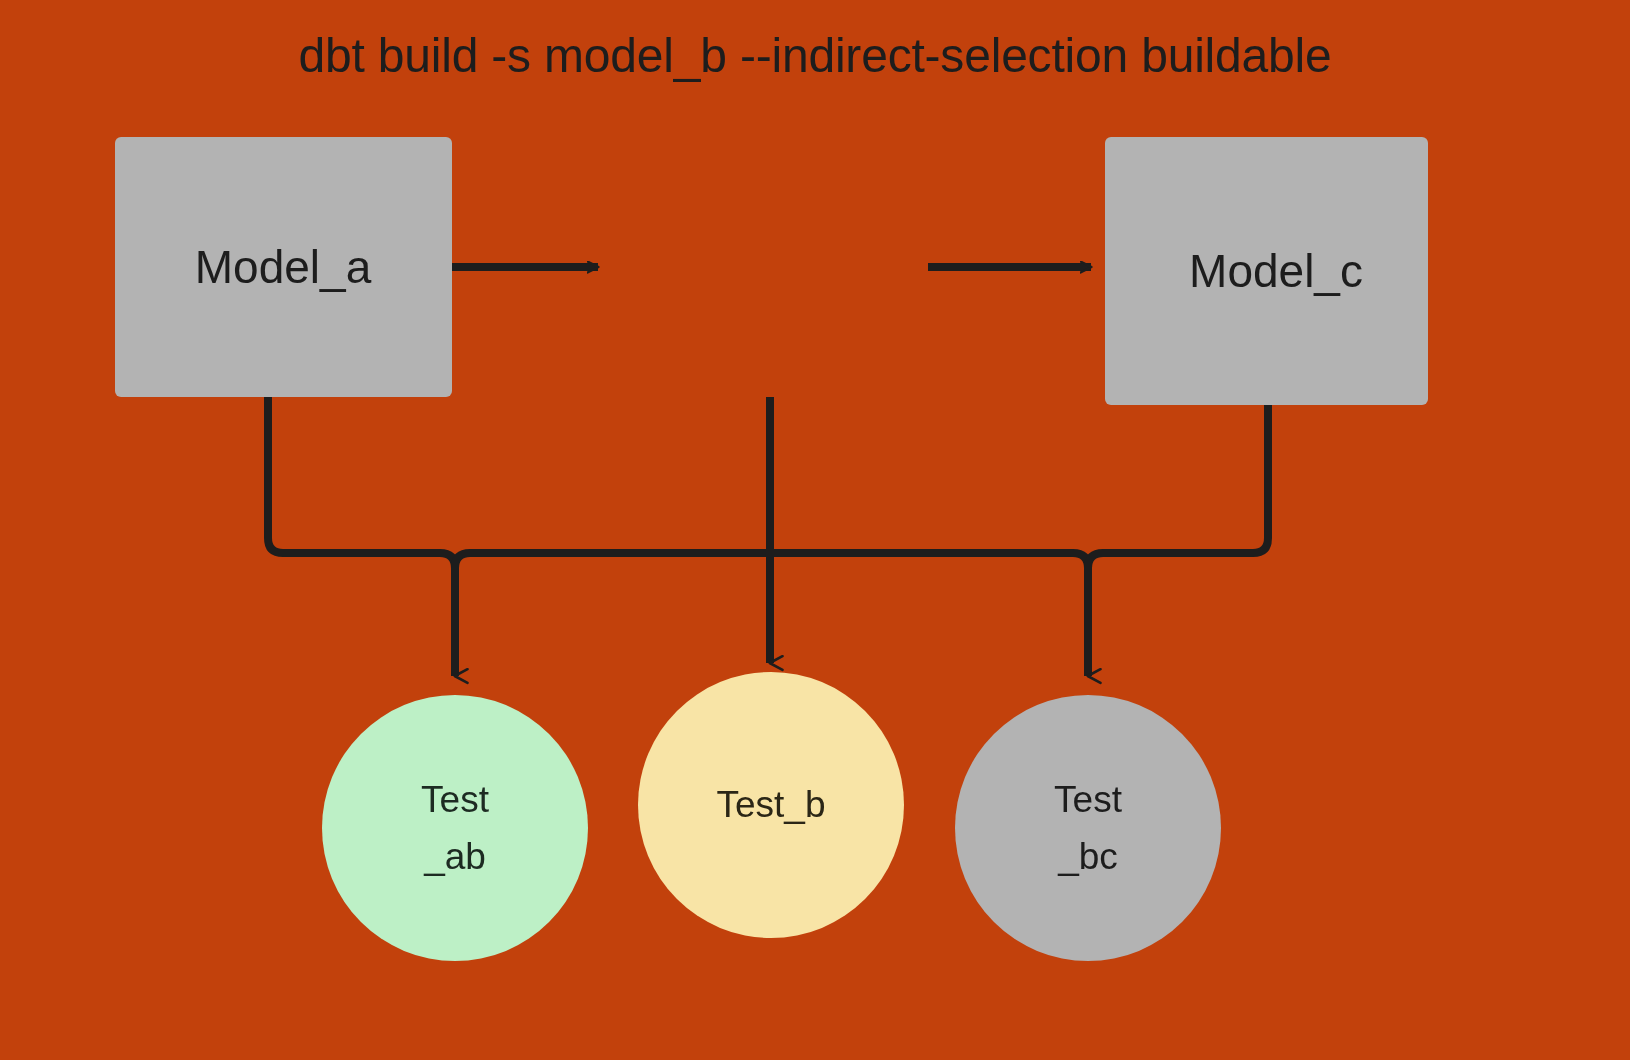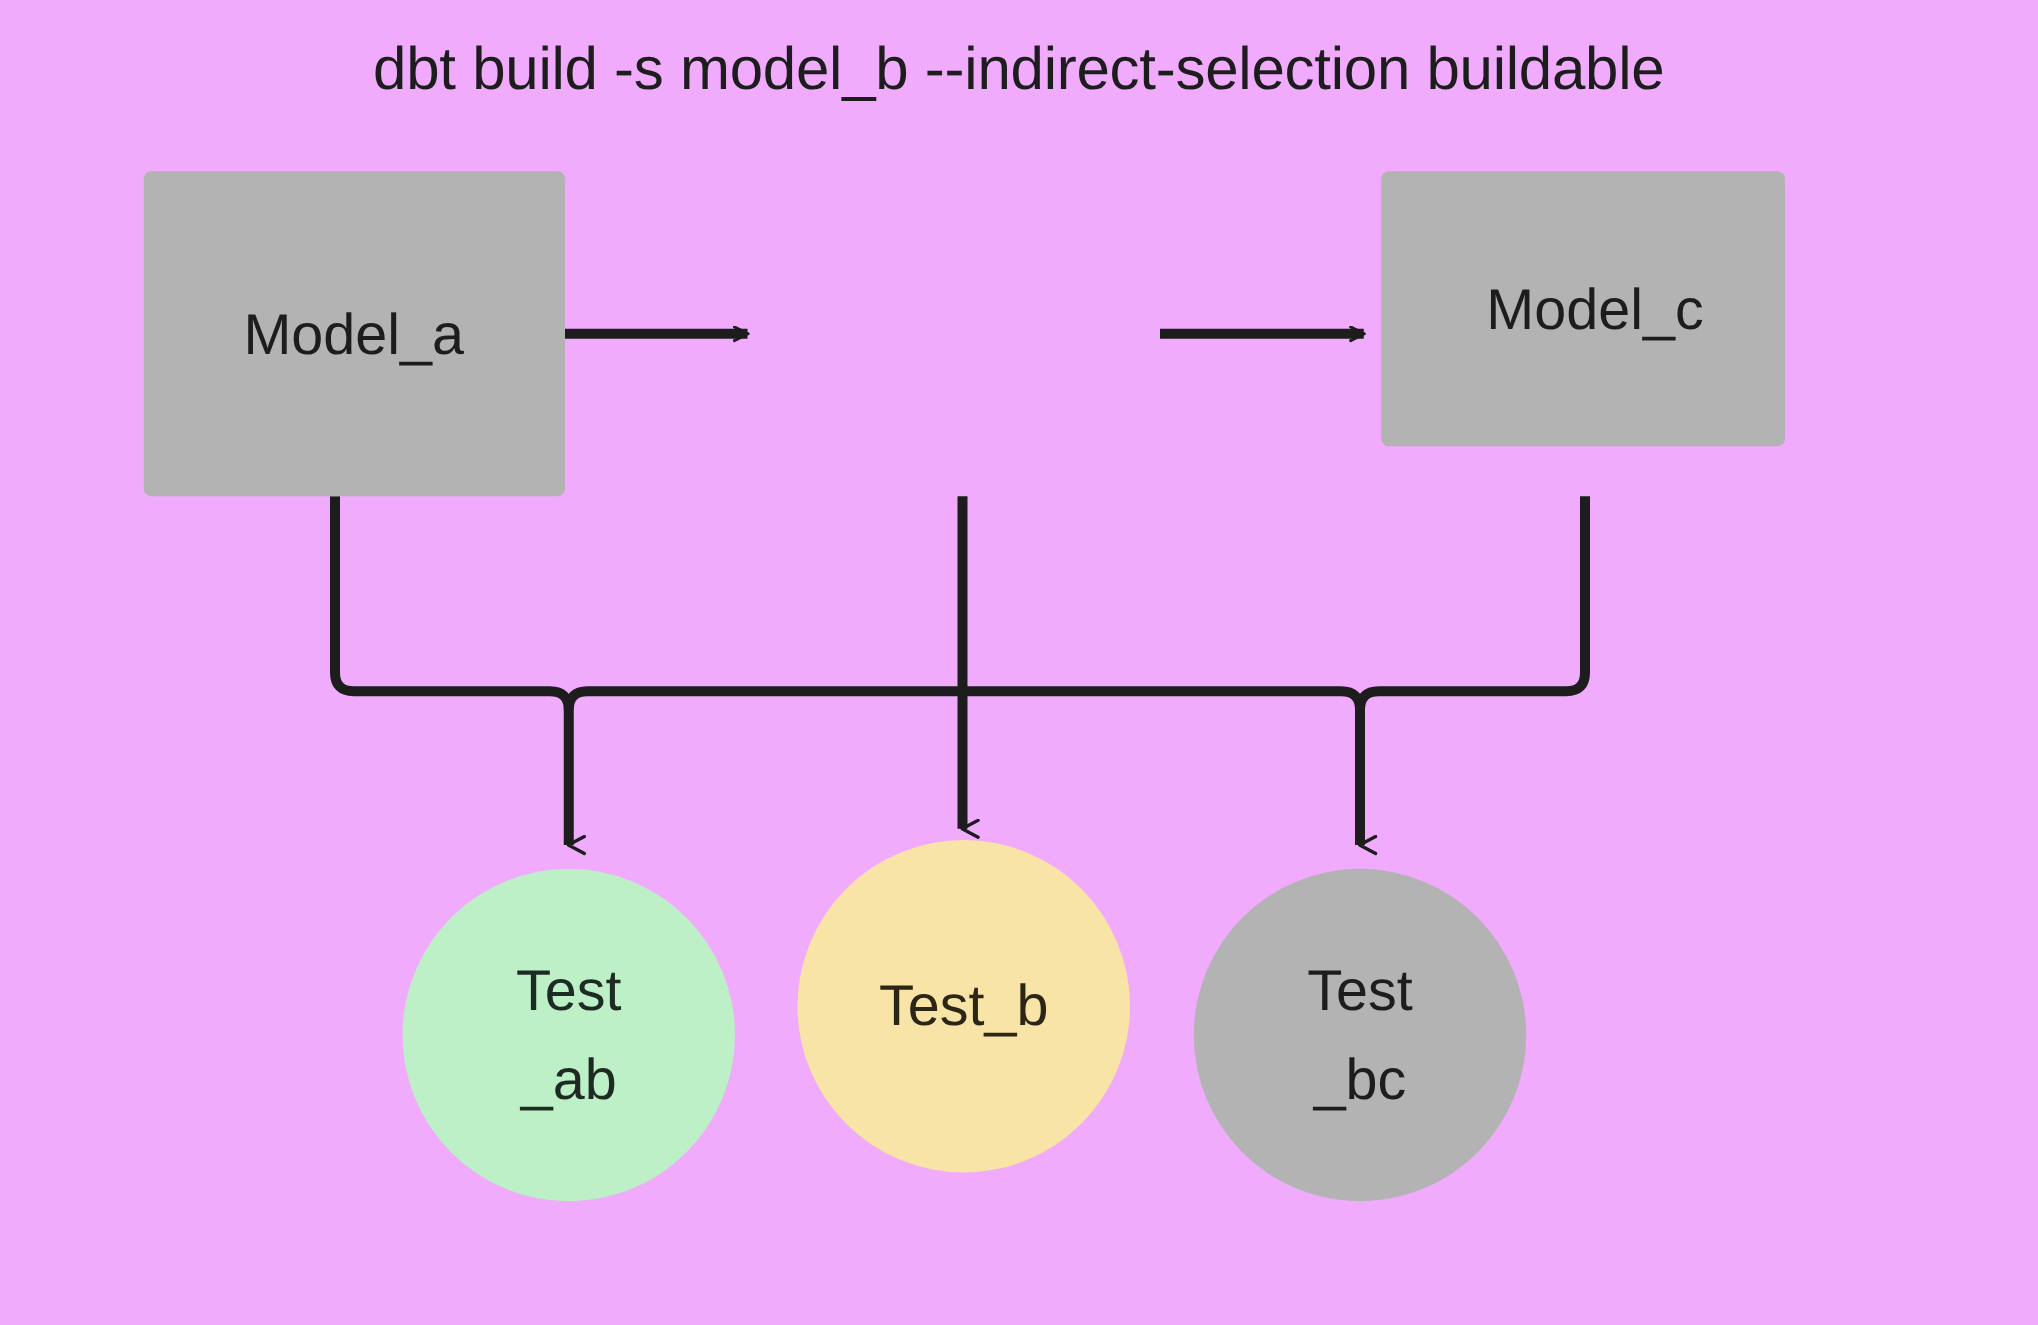--- a/index.html
+++ b/index.html
@@ -7,21 +7,21 @@
     padding: 0;
     background: #ffffff;
   }
   body {
     font-family: "Liberation Sans", sans-serif;
   }
   #canvas {
     position: relative;
     width: 1630px;
     height: 1060px;
-    background: #f0abfc;
+    background: #c2410c;
     overflow: hidden;
   }
   #edges {
     position: absolute;
     left: 0;
     top: 0;
     width: 1630px;
     height: 1060px;
   }
   .title {
@@ -54,21 +54,21 @@
   .node-circle {
     position: absolute;
     border-radius: 50%;
     display: flex;
     flex-direction: column;
     align-items: center;
     justify-content: center;
     box-sizing: border-box;
   }
   .node-circle .node-label {
-    font-size: 46px;
+    font-size: 37px;
     line-height: 1.55;
     text-align: center;
     color: #1d2b22;
     font-family: "Liberation Sans", sans-serif;
   }
   .node-circle .node-label span {
     display: block;
   }
 </style>
 </head>
@@ -104,21 +104,21 @@
 
       <path d="M 1268 397 L 1268 538 Q 1268 553 1253 553 L 1103 553 Q 1088 553 1088 568"></path>
     </g>
   </svg>
 
   <div class="node-box" style="left:115px; top:137px; width:337px; height:260px; background:#b3b3b3;">
     <div class="node-label" style="color:#1d1d1d; transform:translateX(-14px);">Model_a</div>
   </div>
 
 
-  <div class="node-box" style="left:1105px; top:137px; width:323px; height:220px; background:#b3b3b3;">
+  <div class="node-box" style="left:1105px; top:137px; width:323px; height:268px; background:#b3b3b3;">
     <div class="node-label" style="color:#1d1d1d; transform:translateX(-4px);">Model_c</div>
   </div>
 
   <div class="node-circle" style="left:322px; top:695px; width:266px; height:266px; background:#bdf0c6;">
     <div class="node-label" style="color:#1d2b22;">
       <span>Test</span>
       <span>_ab</span>
     </div>
   </div>
 

